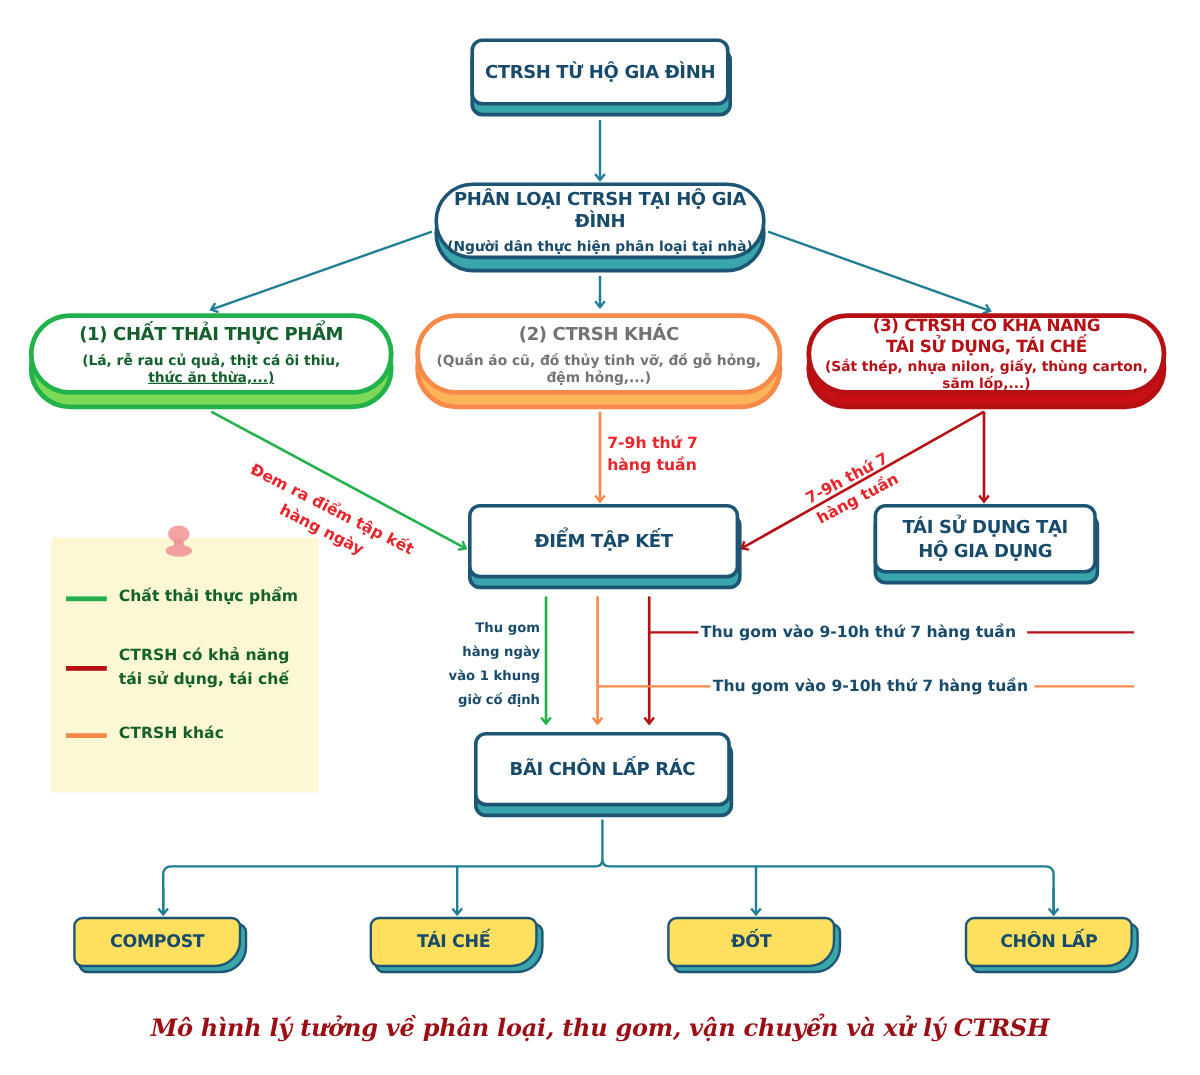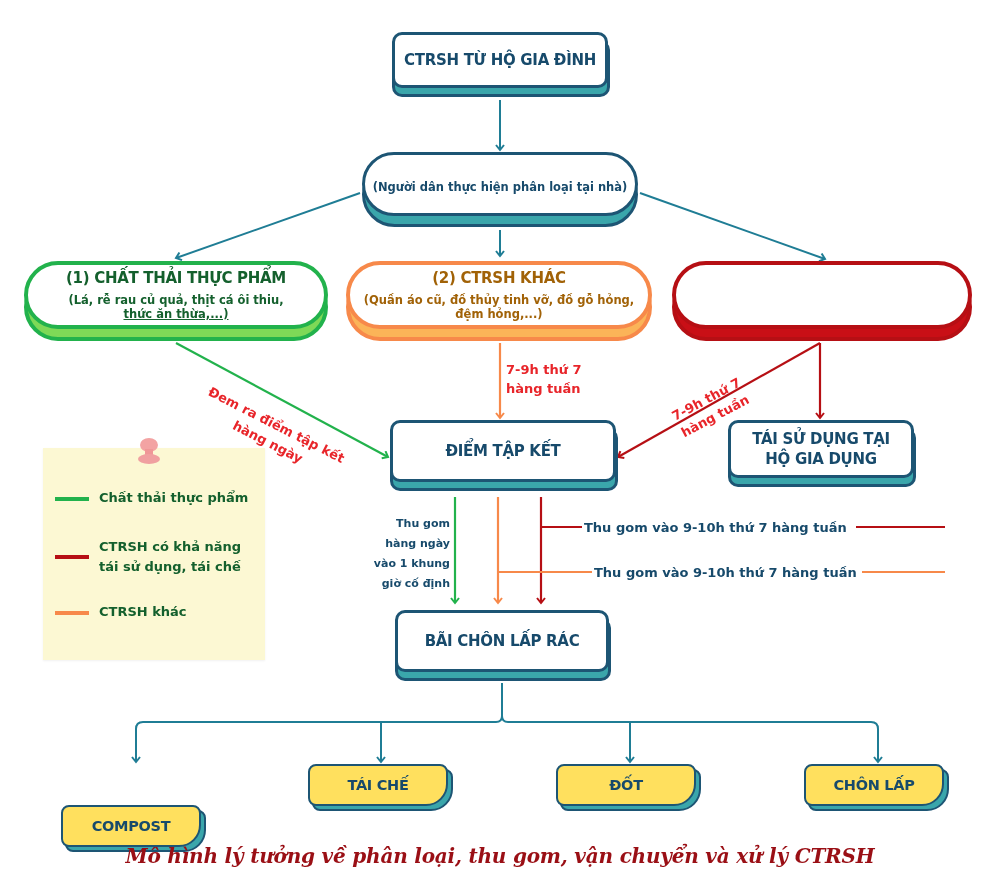--- a/index.html
+++ b/index.html
@@ -22,21 +22,21 @@
   .green .face { border:4px solid #22b24c; border-radius:40px; }
   .green .shadow { left:0; right:0; top:12px; bottom:-12px; background:#7ed957; border:4px solid #22b24c; border-radius:40px; }
   .orange .face { border:4px solid #f7894a; border-radius:40px; }
   .orange .shadow { left:0; right:0; top:12px; bottom:-12px; background:#fbb458; border:4px solid #f7894a; border-radius:40px; }
   .red .face { border:4px solid #b60f14; border-radius:40px; }
   .red .shadow { left:0; right:0; top:12px; bottom:-12px; background:#c90f16; border:4px solid #b60f14; border-radius:40px; }
   .yellow .face { background:#ffe05e; border:2.5px solid #1d5574; border-radius:8px 8px 22px 8px; }
   .yellow .shadow { left:4px; right:-5px; top:5px; bottom:-5px; background:#3aa6ab; border:2.5px solid #1d5574; border-radius:8px 8px 22px 8px; }
   .yellow .t-title { font-size:14.5px; }
   .c-green { color:#14602d; }
-  .c-brown { color:#a16207; }
+  .c-brown { color:#737373; }
   .c-red { color:#b60f14; }
   .lbl { position:absolute; font-weight:bold; font-size:13px; line-height:19px; }
   .lbl-red { color:#e8252a; }
   .lbl-navy { color:#174a6b; }
   .note { position:absolute; left:43px; top:448px; width:222px; height:212px; background:#fcf8d3; box-shadow:0 1px 2px rgba(0,0,0,0.06); }
   .pin { position:absolute; left:137px; top:437px; width:24px; height:34px; }
   .legend-row { position:absolute; display:flex; align-items:flex-start; }
   .legend-swatch { width:34px; height:4px; margin-top:9px; margin-right:10px; flex:none; }
   .legend-text { font-weight:bold; font-size:13px; color:#14602d; line-height:20px; }
   .caption { position:absolute; left:0; right:0; top:844px; text-align:center; font-family:"DejaVu Serif", serif; font-style:italic; font-weight:bold; font-size:20px; color:#9a0f15; letter-spacing:-0.2px; }
@@ -97,20 +97,21 @@
     <div class="face"></div>
     <div class="content">
       <span class="t-title navy">CTRSH TỪ HỘ GIA ĐÌNH</span>
     </div>
   </div>
 
   <div class="box pill" style="left:362px; top:152px; width:276px; height:64px;">
     <div class="shadow"></div>
     <div class="face"></div>
     <div class="content">
+      <span class="t-title navy">PHÂN LOẠI CTRSH TẠI HỘ GIA ĐÌNH</span>
       <span class="t-sub navy">(Người dân thực hiện phân loại tại nhà)</span>
     </div>
   </div>
 
   <div class="box green" style="left:24px; top:261px; width:304px; height:68px;">
     <div class="shadow"></div>
     <div class="face"></div>
     <div class="content">
       <span class="t-title c-green">(1) CHẤT THẢI THỰC PHẨM</span>
       <span class="t-sub c-green" style="margin-top:6px;">(Lá, rễ rau củ quả, thịt cá ôi thiu,</span>
@@ -124,20 +125,26 @@
     <div class="content">
       <span class="t-title c-brown">(2) CTRSH KHÁC</span>
       <span class="t-sub c-brown" style="margin-top:6px;">(Quần áo cũ, đồ thủy tinh vỡ, đồ gỗ hỏng,</span>
       <span class="t-sub c-brown" style="margin-top:0;">đệm hỏng,...)</span>
     </div>
   </div>
 
   <div class="box red" style="left:672px; top:261px; width:300px; height:68px;">
     <div class="shadow"></div>
     <div class="face"></div>
+    <div class="content">
+      <span class="t-title c-red" style="font-size:14px; line-height:17px;">(3) CTRSH CÓ KHẢ NĂNG</span>
+      <span class="t-title c-red" style="font-size:14px; line-height:17px;">TÁI SỬ DỤNG, TÁI CHẾ</span>
+      <span class="t-sub c-red" style="margin-top:0;">(Sắt thép, nhựa nilon, giấy, thùng carton,</span>
+      <span class="t-sub c-red" style="margin-top:0;">săm lốp,...)</span>
+    </div>
   </div>
 
   <div class="lbl lbl-red" style="left:205px; top:378px; transform:rotate(27deg); transform-origin:left top; text-align:center; width:170px;">
     <div>Đem ra điểm tập kết</div>
     <div>hàng ngày</div>
   </div>
   <div class="lbl lbl-red" style="left:506px; top:360px;">
     <div>7-9h thứ 7</div>
     <div>hàng tuần</div>
   </div>
@@ -178,21 +185,21 @@
   </div>
 
   <div class="box teal" style="left:395px; top:610px; width:214px; height:62px;">
     <div class="shadow"></div>
     <div class="face"></div>
     <div class="content">
       <span class="t-title navy">BÃI CHÔN LẤP RÁC</span>
     </div>
   </div>
 
-  <div class="box yellow" style="left:61px; top:764px; width:140px; height:42px;margin-top:41px;">
+  <div class="box yellow" style="left:61px; top:764px; width:140px; height:42px;">
     <div class="shadow"></div>
     <div class="face"></div>
     <div class="content">
         <span class="t-title navy">COMPOST</span>
       </div>
   </div>
   <div class="box yellow" style="left:308px; top:764px; width:140px; height:42px;">
     <div class="shadow"></div>
     <div class="face"></div>
     <div class="content">

